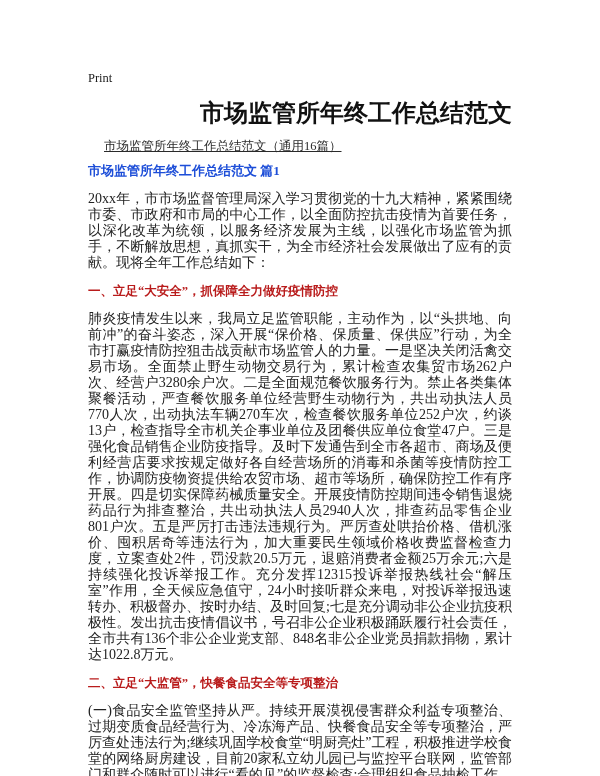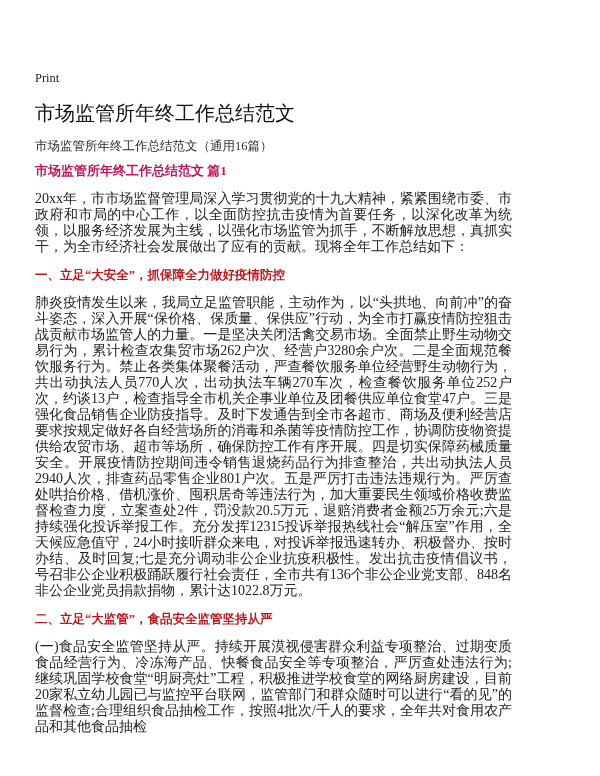--- a/index.html
+++ b/index.html
@@ -11,52 +11,53 @@
     width: 600px;
     height: 776px;
     overflow: hidden;
     font-family: "Liberation Serif", "DejaVu Serif", serif;
     color: #1c1c1c;
   }
   .page {
     box-sizing: border-box;
     width: 600px;
     height: 776px;
-    padding: 68px 88px 0 35px;
+    padding: 68px 88px 0 88px;
     background: #ffffff;
   }
   .print-link {
     display: inline-block;
     font-size: 12.5px;
     line-height: 15px;
     color: #1c1c1c;
     text-decoration: none;
     cursor: pointer;
   }
   .doc-title {
     margin: 15px 0 0 0;
-    font-size: 20px;
+    font-size: 24px;
     line-height: 24px;
-    font-weight: normal;
-    text-align: left;
+    font-weight: bold;
+    text-align: right;
     color: #111111;
   }
   .doc-subtitle {
-    margin: 13px 0 0 0;
+    margin: 13px 0 0 16px;
     font-size: 12.5px;
     line-height: 16px;
     font-weight: normal;
     color: #2a2a2a;
+    text-decoration: underline;
   }
   .doc-section-heading {
     margin: 9px 0 12px 0;
     font-size: 13px;
     line-height: 16px;
     font-weight: bold;
-    color: #be185d;
+    color: #1d4ed8;
   }
   .body-para {
     margin: 12px 0 0 0;
     font-size: 14px;
     line-height: 16px;
     text-align: justify;
     color: #222222;
   }
   .body-heading {
     margin: 12px 0 0 0;
@@ -78,17 +79,17 @@
   <p class="doc-subtitle">市场监管所年终工作总结范文（通用16篇）</p>
 
   <p class="doc-section-heading">市场监管所年终工作总结范文 篇1</p>
 
   <p class="body-para">20xx年，市市场监督管理局深入学习贯彻党的十九大精神，紧紧围绕市委、市政府和市局的中心工作，以全面防控抗击疫情为首要任务，以深化改革为统领，以服务经济发展为主线，以强化市场监管为抓手，不断解放思想，真抓实干，为全市经济社会发展做出了应有的贡献。现将全年工作总结如下：</p>
 
   <p class="body-heading">一、立足“大安全”，抓保障全力做好疫情防控</p>
 
   <p class="body-para">肺炎疫情发生以来，我局立足监管职能，主动作为，以“头拱地、向前冲”的奋斗姿态，深入开展“保价格、保质量、保供应”行动，为全市打赢疫情防控狙击战贡献市场监管人的力量。一是坚决关闭活禽交易市场。全面禁止野生动物交易行为，累计检查农集贸市场262户次、经营户3280余户次。二是全面规范餐饮服务行为。禁止各类集体聚餐活动，严查餐饮服务单位经营野生动物行为，共出动执法人员770人次，出动执法车辆270车次，检查餐饮服务单位252户次，约谈13户，检查指导全市机关企事业单位及团餐供应单位食堂47户。三是强化食品销售企业防疫指导。及时下发通告到全市各超市、商场及便利经营店要求按规定做好各自经营场所的消毒和杀菌等疫情防控工作，协调防疫物资提供给农贸市场、超市等场所，确保防控工作有序开展。四是切实保障药械质量安全。开展疫情防控期间违令销售退烧药品行为排查整治，共出动执法人员2940人次，排查药品零售企业801户次。五是严厉打击违法违规行为。严厉查处哄抬价格、借机涨价、囤积居奇等违法行为，加大重要民生领域价格收费监督检查力度，立案查处2件，罚没款20.5万元，退赔消费者金额25万余元;六是持续强化投诉举报工作。充分发挥12315投诉举报热线社会“解压室”作用，全天候应急值守，24小时接听群众来电，对投诉举报迅速转办、积极督办、按时办结、及时回复;七是充分调动非公企业抗疫积极性。发出抗击疫情倡议书，号召非公企业积极踊跃履行社会责任，全市共有136个非公企业党支部、848名非公企业党员捐款捐物，累计达1022.8万元。</p>
 
-  <p class="body-heading">二、立足“大监管”，食品安全监管坚持从严</p>
+  <p class="body-heading">二、立足“大监管”，快餐食品安全等专项整治</p>
 
   <p class="body-para">(一)食品安全监管坚持从严。持续开展漠视侵害群众利益专项整治、过期变质食品经营行为、冷冻海产品、快餐食品安全等专项整治，严厉查处违法行为;继续巩固学校食堂“明厨亮灶”工程，积极推进学校食堂的网络厨房建设，目前20家私立幼儿园已与监控平台联网，监管部门和群众随时可以进行“看的见”的监督检查;合理组织食品抽检工作，按照4批次/千人的要求，全年共对食用农产品和其他食品抽检</p>
 
 </div>
 
 </body></html>

